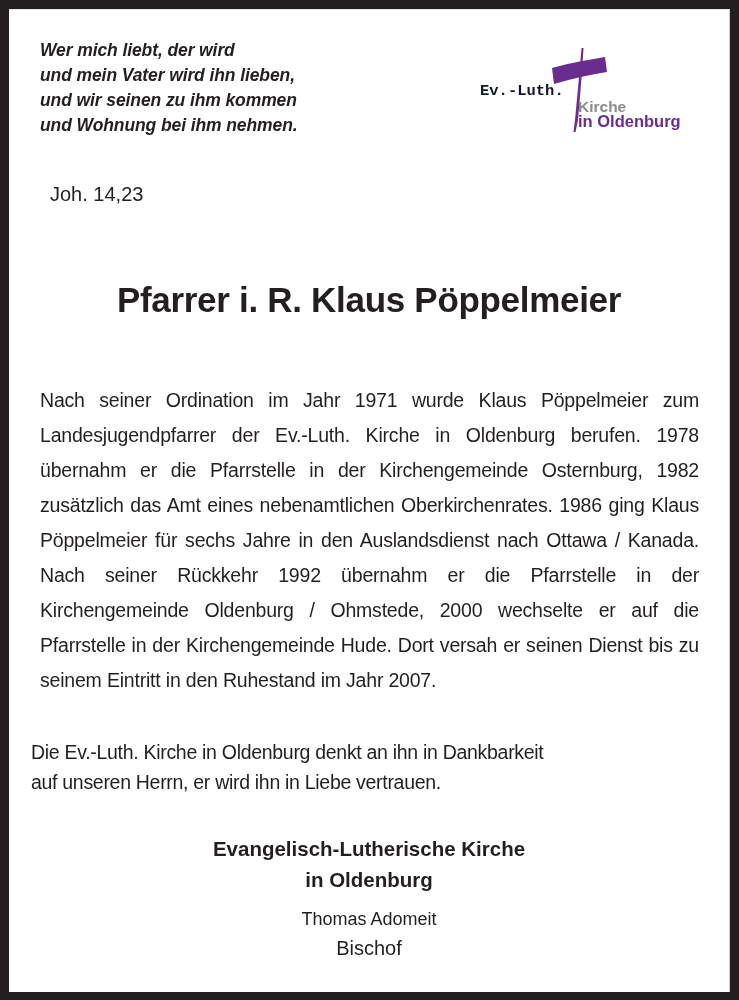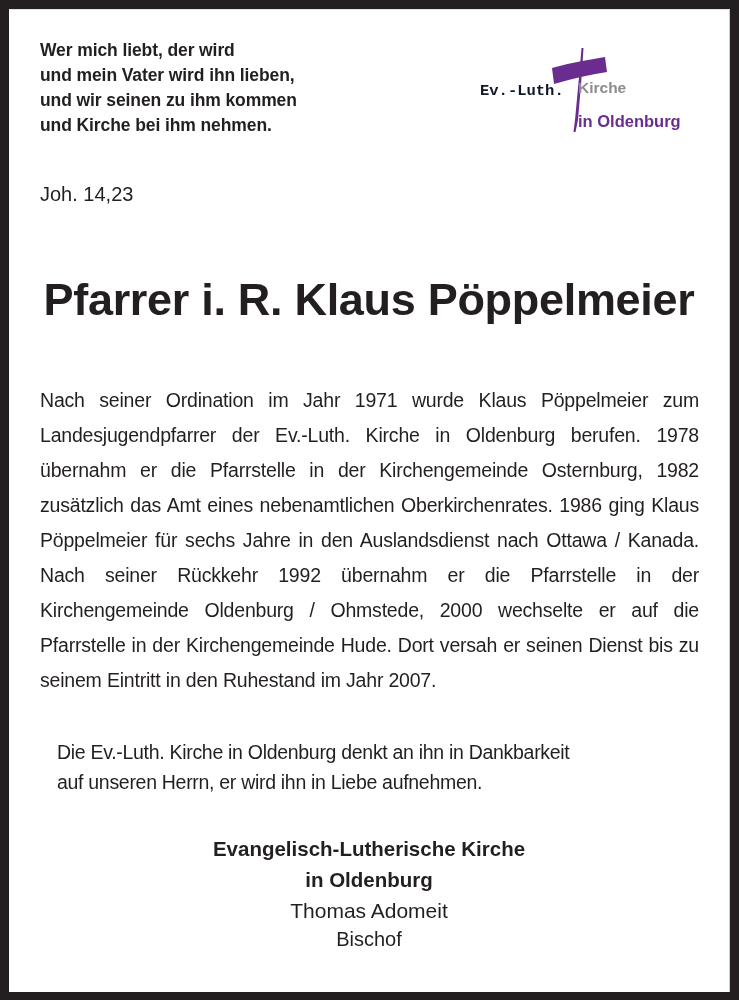--- a/index.html
+++ b/index.html
@@ -30,24 +30,25 @@
       left: 31px;
       top: 28px;
       width: 400px;
       font-weight: bold;
       font-size: 17.5px;
       line-height: 25px;
       letter-spacing: -0.1px;
     }
     .verse div {
       white-space: nowrap;
+      font-style: italic;
     }
     .verse-ref {
       position: absolute;
-      left: 31px;
+      left: 41px;
       top: 171px;
       font-size: 20px;
       line-height: 26px;
     }
     .date-line {
       position: absolute;
       left: 31px;
       top: 216px;
       font-size: 20px;
       line-height: 26px;
@@ -70,21 +71,21 @@
       top: 50px;
       font-weight: bold;
       font-size: 15.5px;
       color: #0f172a;
       white-space: nowrap;
       font-family: Liberation Mono, monospace;
     }
     .logo-kirche {
       position: absolute;
       left: 109px;
-      top: 47px;
+      top: 66px;
       font-weight: bold;
       font-size: 15.5px;
       color: #8c8c8c;
       white-space: nowrap;
     }
     .logo-oldenburg {
       position: absolute;
       left: 109px;
       top: 80px;
       font-weight: bold;
@@ -92,21 +93,21 @@
       color: #6a2d8f;
       white-space: nowrap;
     }
     .title {
       position: absolute;
       left: 0;
       top: 268px;
       width: 720px;
       text-align: center;
       font-weight: bold;
-      font-size: 45px;
+      font-size: 35px;
       line-height: 44px;
       letter-spacing: -0.3px;
       white-space: nowrap;
     }
     .age-line {
       position: absolute;
       left: 31px;
       top: 335px;
       font-size: 20px;
       line-height: 30px;
@@ -116,21 +117,21 @@
       left: 31px;
       top: 373px;
       width: 659px;
       font-size: 19.5px;
       line-height: 35px;
       text-align: justify;
       letter-spacing: -0.2px;
     }
     .closing {
       position: absolute;
-      left: 48px;
+      left: 22px;
       top: 728px;
       width: 665px;
       font-size: 19.5px;
       line-height: 29.5px;
       letter-spacing: -0.3px;
     }
     .closing div {
       white-space: nowrap;
     }
     .signature {
@@ -140,39 +141,39 @@
       width: 720px;
       text-align: center;
     }
     .sig-org {
       font-weight: bold;
       font-size: 20.5px;
       line-height: 31px;
       white-space: nowrap;
     }
     .sig-name {
-      font-size: 21px;
+      font-size: 18px;
       line-height: 29px;
-      margin-top: 1px;
+      margin-top: 10px;
     }
     .sig-role {
       font-size: 20px;
       line-height: 29px;
     }
   </style>
 </head>
 <body>
 
 <div class="card">
 
   <div class="verse">
     <div>Wer mich liebt, der wird</div>
     <div>und mein Vater wird ihn lieben,</div>
     <div>und wir seinen zu ihm kommen</div>
-    <div>und Kirche bei ihm nehmen.</div>
+    <div>und Wohnung bei ihm nehmen.</div>
   </div>
 
   <div class="verse-ref">Joh. 14,23</div>
 
 
   <div class="logo">
     <svg width="240" height="110" viewBox="0 0 240 110">
 
       <path d="M112.5 16 L110.5 40 L106 88 L104.5 100 L106.5 100 L109 88 L113 40 L114.5 16 Z" fill="#6a2d8f"></path>
 
@@ -183,21 +184,21 @@
     <div class="logo-oldenburg">in Oldenburg</div>
   </div>
 
   <div class="title">Pfarrer i. R. Klaus Pöppelmeier</div>
 
 
   <div class="bio">Nach seiner Ordination im Jahr 1971 wurde Klaus Pöppelmeier zum Landesjugendpfarrer der Ev.-Luth. Kirche in Oldenburg berufen. 1978 übernahm er die Pfarrstelle in der Kirchengemeinde Osternburg, 1982 zusätzlich das Amt eines nebenamtlichen Oberkirchenrates. 1986 ging Klaus Pöppelmeier für sechs Jahre in den Auslandsdienst nach Ottawa / Kanada. Nach seiner Rückkehr 1992 übernahm er die Pfarrstelle in der Kirchengemeinde Oldenburg / Ohmstede, 2000 wechselte er auf die Pfarrstelle in der Kirchengemeinde Hude. Dort versah er seinen Dienst bis zu seinem Eintritt in den Ruhestand im Jahr 2007.</div>
 
   <div class="closing">
     <div>Die Ev.-Luth. Kirche in Oldenburg denkt an ihn in Dankbarkeit</div>
-    <div>auf unseren Herrn, er wird ihn in Liebe aufnehmen.</div>
+    <div>auf unseren Herrn, er wird ihn in Liebe vertrauen.</div>
   </div>
 
   <div class="signature">
     <div class="sig-org">Evangelisch-Lutherische Kirche</div>
     <div class="sig-org">in Oldenburg</div>
     <div class="sig-name">Thomas Adomeit</div>
     <div class="sig-role">Bischof</div>
   </div>
 
 </div>

